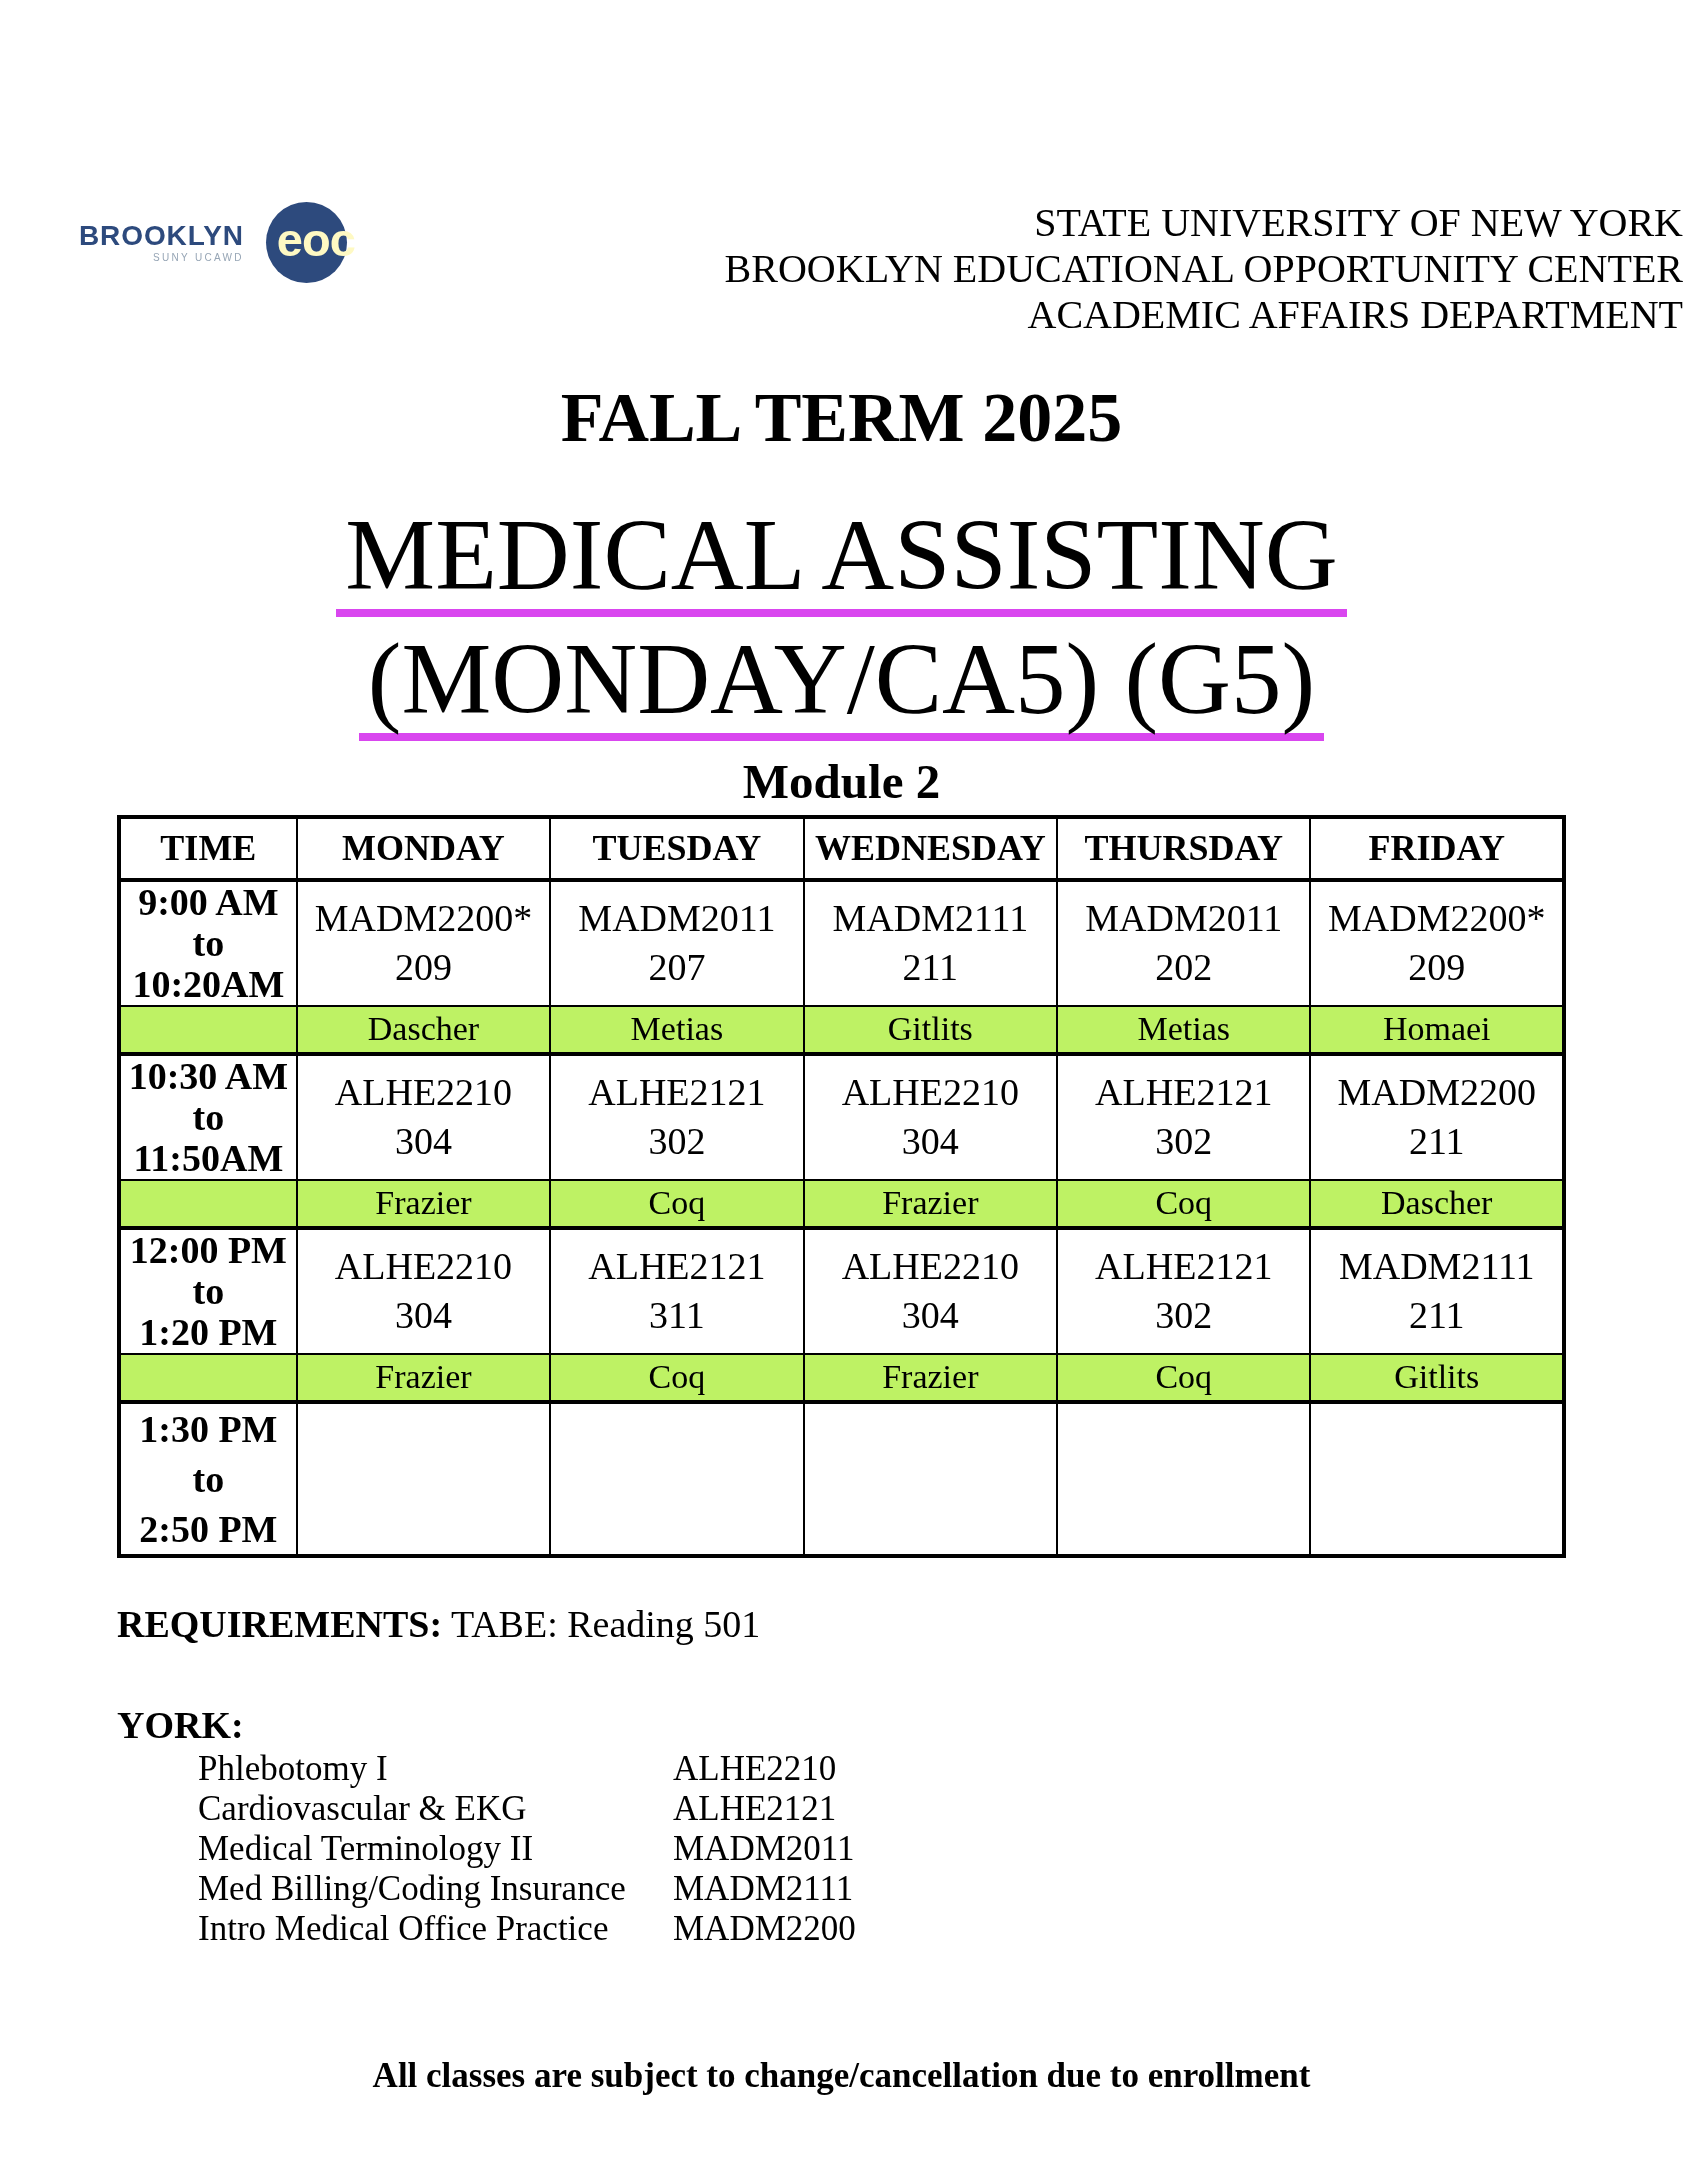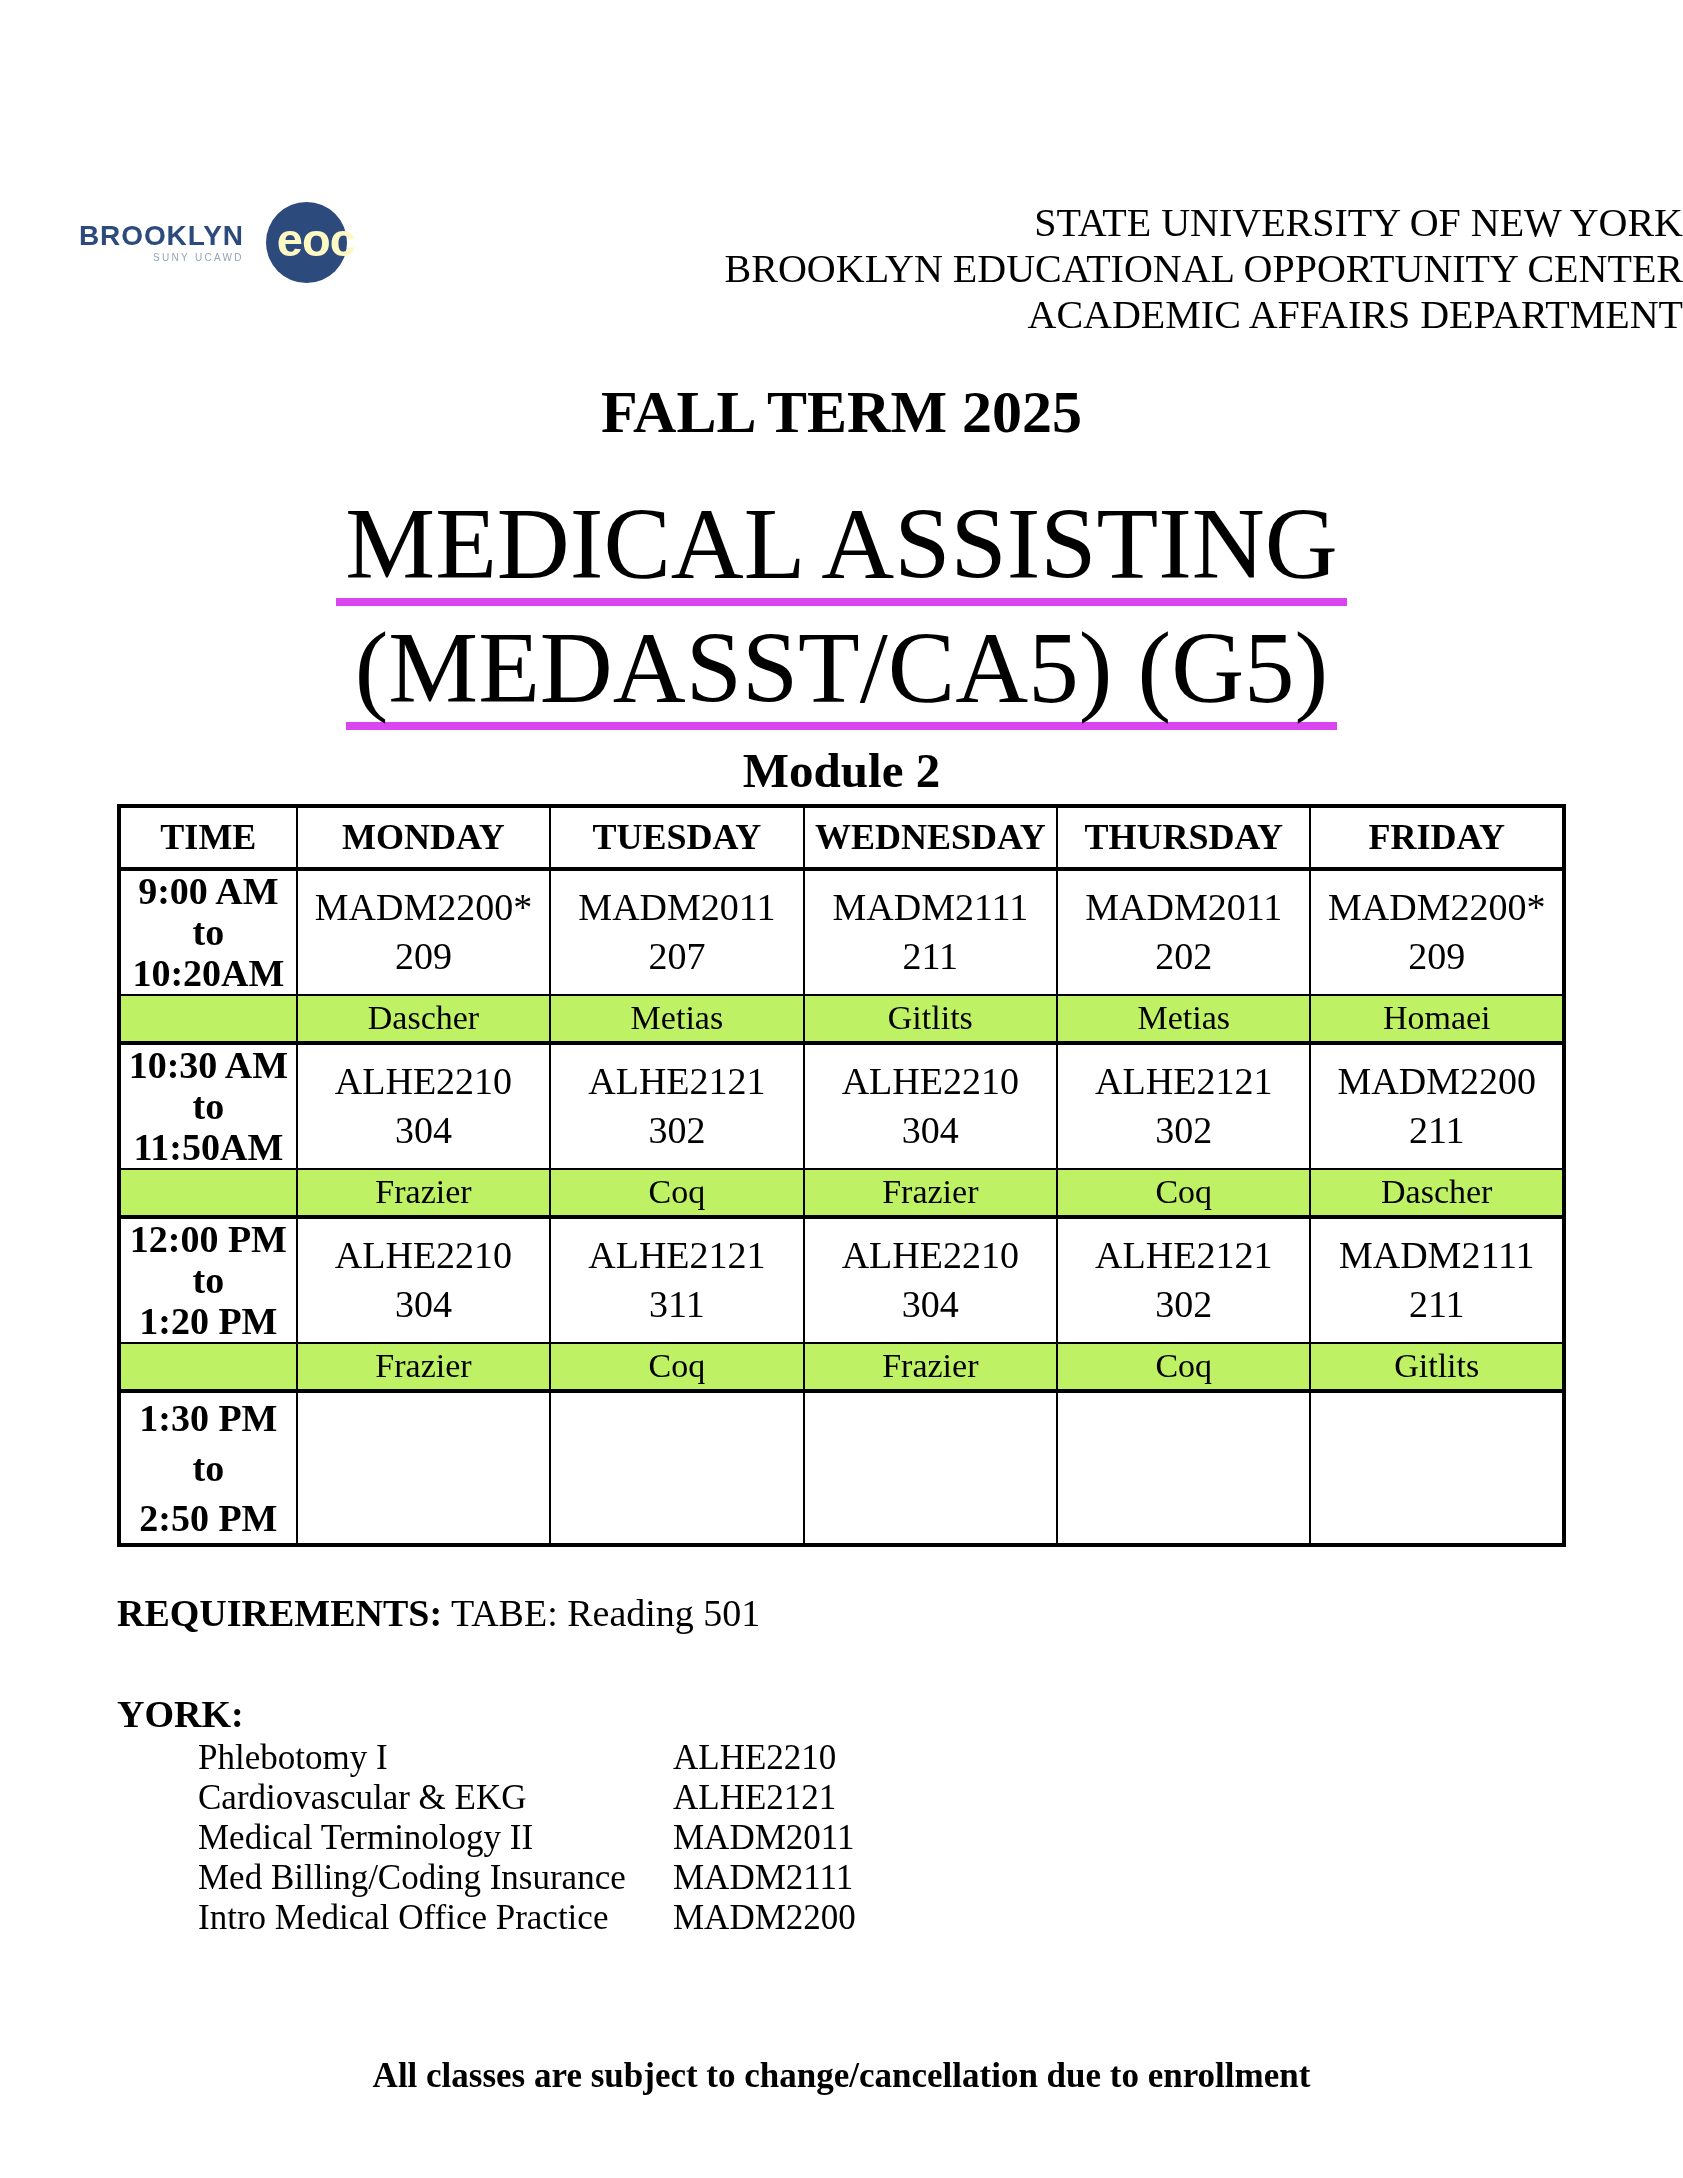--- a/index.html
+++ b/index.html
@@ -37,21 +37,21 @@
   }
 
   
   .header-text{
     padding-top:200px;text-align:right;
     font-size:40px;line-height:46px;
   }
 
   .term-title{
     text-align:center;margin-top:41px;
-    font-size:60px;font-weight:700;line-height:1.1;
+    font-size:70px;font-weight:700;line-height:1.1;
   }
 
   .program-title{text-align:center;margin-top:52px;}
   .program-line{margin-bottom:14.4px;}
   .program-line span{
     display:inline-block;
     font-size:101px;font-weight:400;line-height:0.95;
     padding:0 9px 5.4px 9px;
     border-bottom:8px solid #d946ef;
   }
@@ -136,21 +136,21 @@
     <div>ACADEMIC AFFAIRS DEPARTMENT</div>
   </div>
 
   <div class="term-title">FALL TERM 2025</div>
 
   <div class="program-title">
     <div class="program-line">
       <span>MEDICAL ASSISTING</span>
     </div>
     <div class="program-line">
-      <span>(MEDASST/CA5) (G5)</span>
+      <span>(MONDAY/CA5) (G5)</span>
     </div>
   </div>
 
   <div class="module-title">Module 2</div>
 
   <table class="schedule">
     <colgroup>
       <col class="c-time">
         <col class="c-day">
         <col class="c-day">

